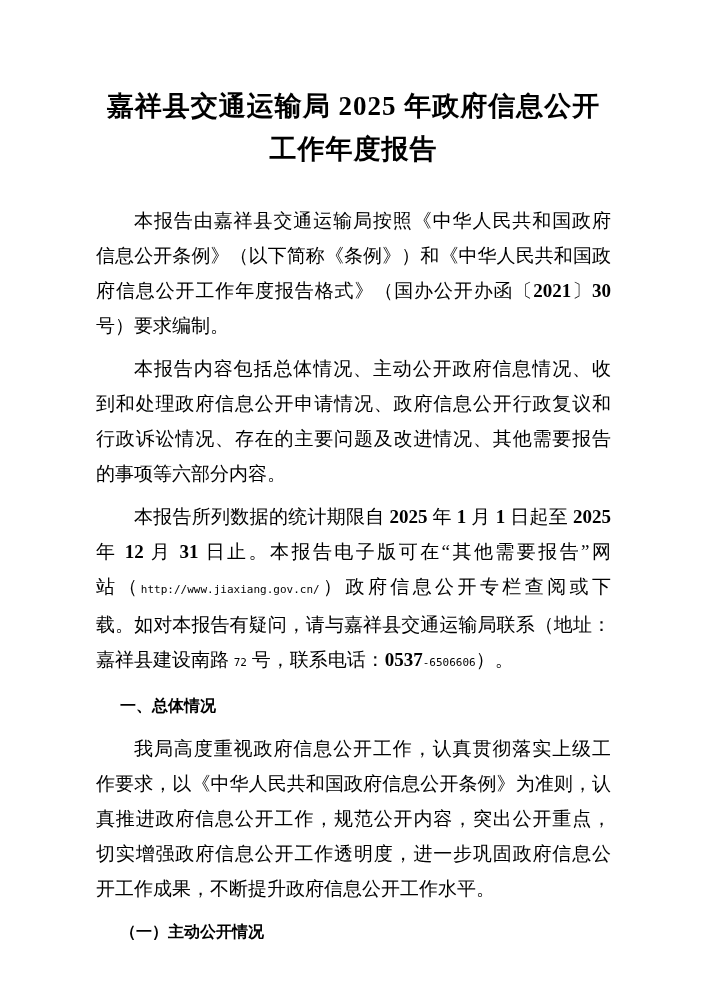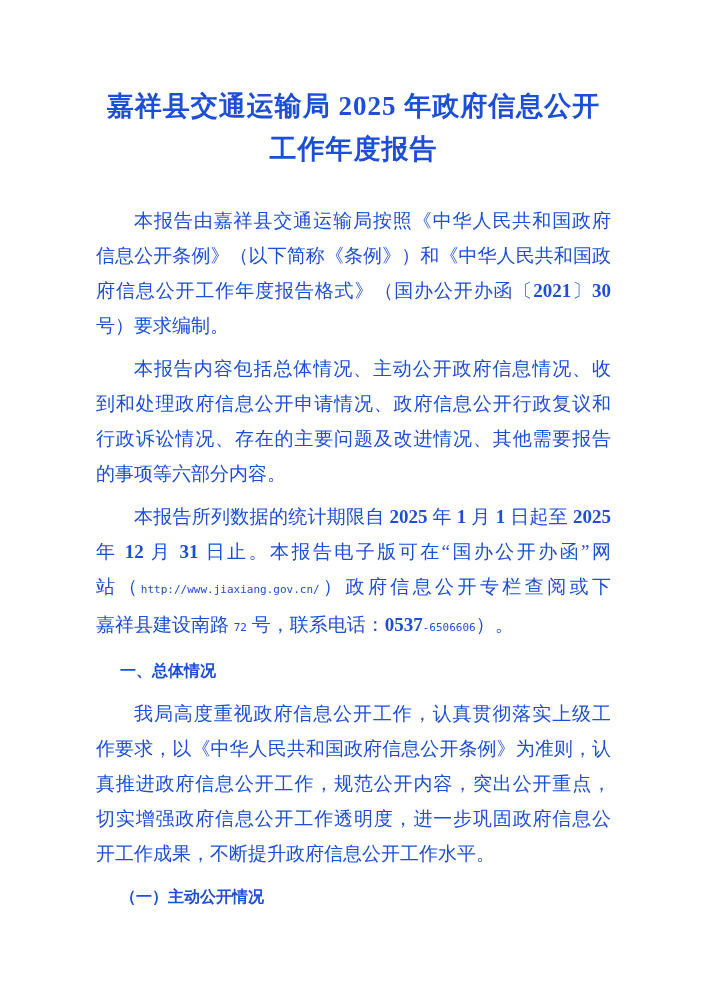--- a/index.html
+++ b/index.html
@@ -5,21 +5,21 @@
   html, body {
     margin: 0;
     padding: 0;
     background: #ffffff;
   }
   .page {
     position: relative;
     width: 707px;
     height: 999px;
     background: #ffffff;
-    color: #1d4ed8;
+    color: #000000;
     overflow: hidden;
     font-family: "Liberation Serif", "DejaVu Serif", serif;
   }
   .content {
     position: absolute;
     left: 88px;
     top: 85px;
     width: 531px;
   }
   .title {
@@ -82,22 +82,23 @@
           <div class="line lastline"><span>号）要求编制。</span></div>
         </div>
         <div class="para">
           <div class="line indent"><span>本报告内容包括总体情况、主动公开政府信息情况、收</span></div>
           <div class="line"><span>到和处理政府信息公开申请情况、政府信息公开行政复议和</span></div>
           <div class="line"><span>行政诉讼情况、存在的主要问题及改进情况、其他需要报告</span></div>
           <div class="line lastline"><span>的事项等六部分内容。</span></div>
         </div>
         <div class="para">
           <div class="line indent"><span>本报告所列数据的统计期限自 </span><span class="num">2025</span><span> 年 </span><span class="num">1</span><span> 月 </span><span class="num">1</span><span> 日起至 </span><span class="num">2025</span></div>
-          <div class="line"><span>年 </span><span class="num">12</span><span> 月 </span><span class="num">31</span><span> 日止。本报告电子版可在“国办公开办函”网</span></div>
+          <div class="line"><span>年 </span><span class="num">12</span><span> 月 </span><span class="num">31</span><span> 日止。本报告电子版可在“其他需要报告”网</span></div>
           <div class="line"><span>站（</span><span class="url">http://www.jiaxiang.gov.cn/</span><span>）政府信息公开专栏查阅或下</span></div>
+          <div class="line"><span>载。如对本报告有疑问，请与嘉祥县交通运输局联系（地址：</span></div>
           <div class="line lastline"><span>嘉祥县建设南路 </span><span class="url">72</span><span> 号，联系电话：</span><span class="num">0537</span><span class="url">-6506606</span><span>）。</span></div>
         </div>
         <div class="heading">一、总体情况</div>
         <div class="para">
           <div class="line indent"><span>我局高度重视政府信息公开工作，认真贯彻落实上级工</span></div>
           <div class="line"><span>作要求，以《中华人民共和国政府信息公开条例》为准则，认</span></div>
           <div class="line"><span>真推进政府信息公开工作，规范公开内容，突出公开重点，</span></div>
           <div class="line"><span>切实增强政府信息公开工作透明度，进一步巩固政府信息公</span></div>
           <div class="line lastline"><span>开工作成果，不断提升政府信息公开工作水平。</span></div>
         </div>

